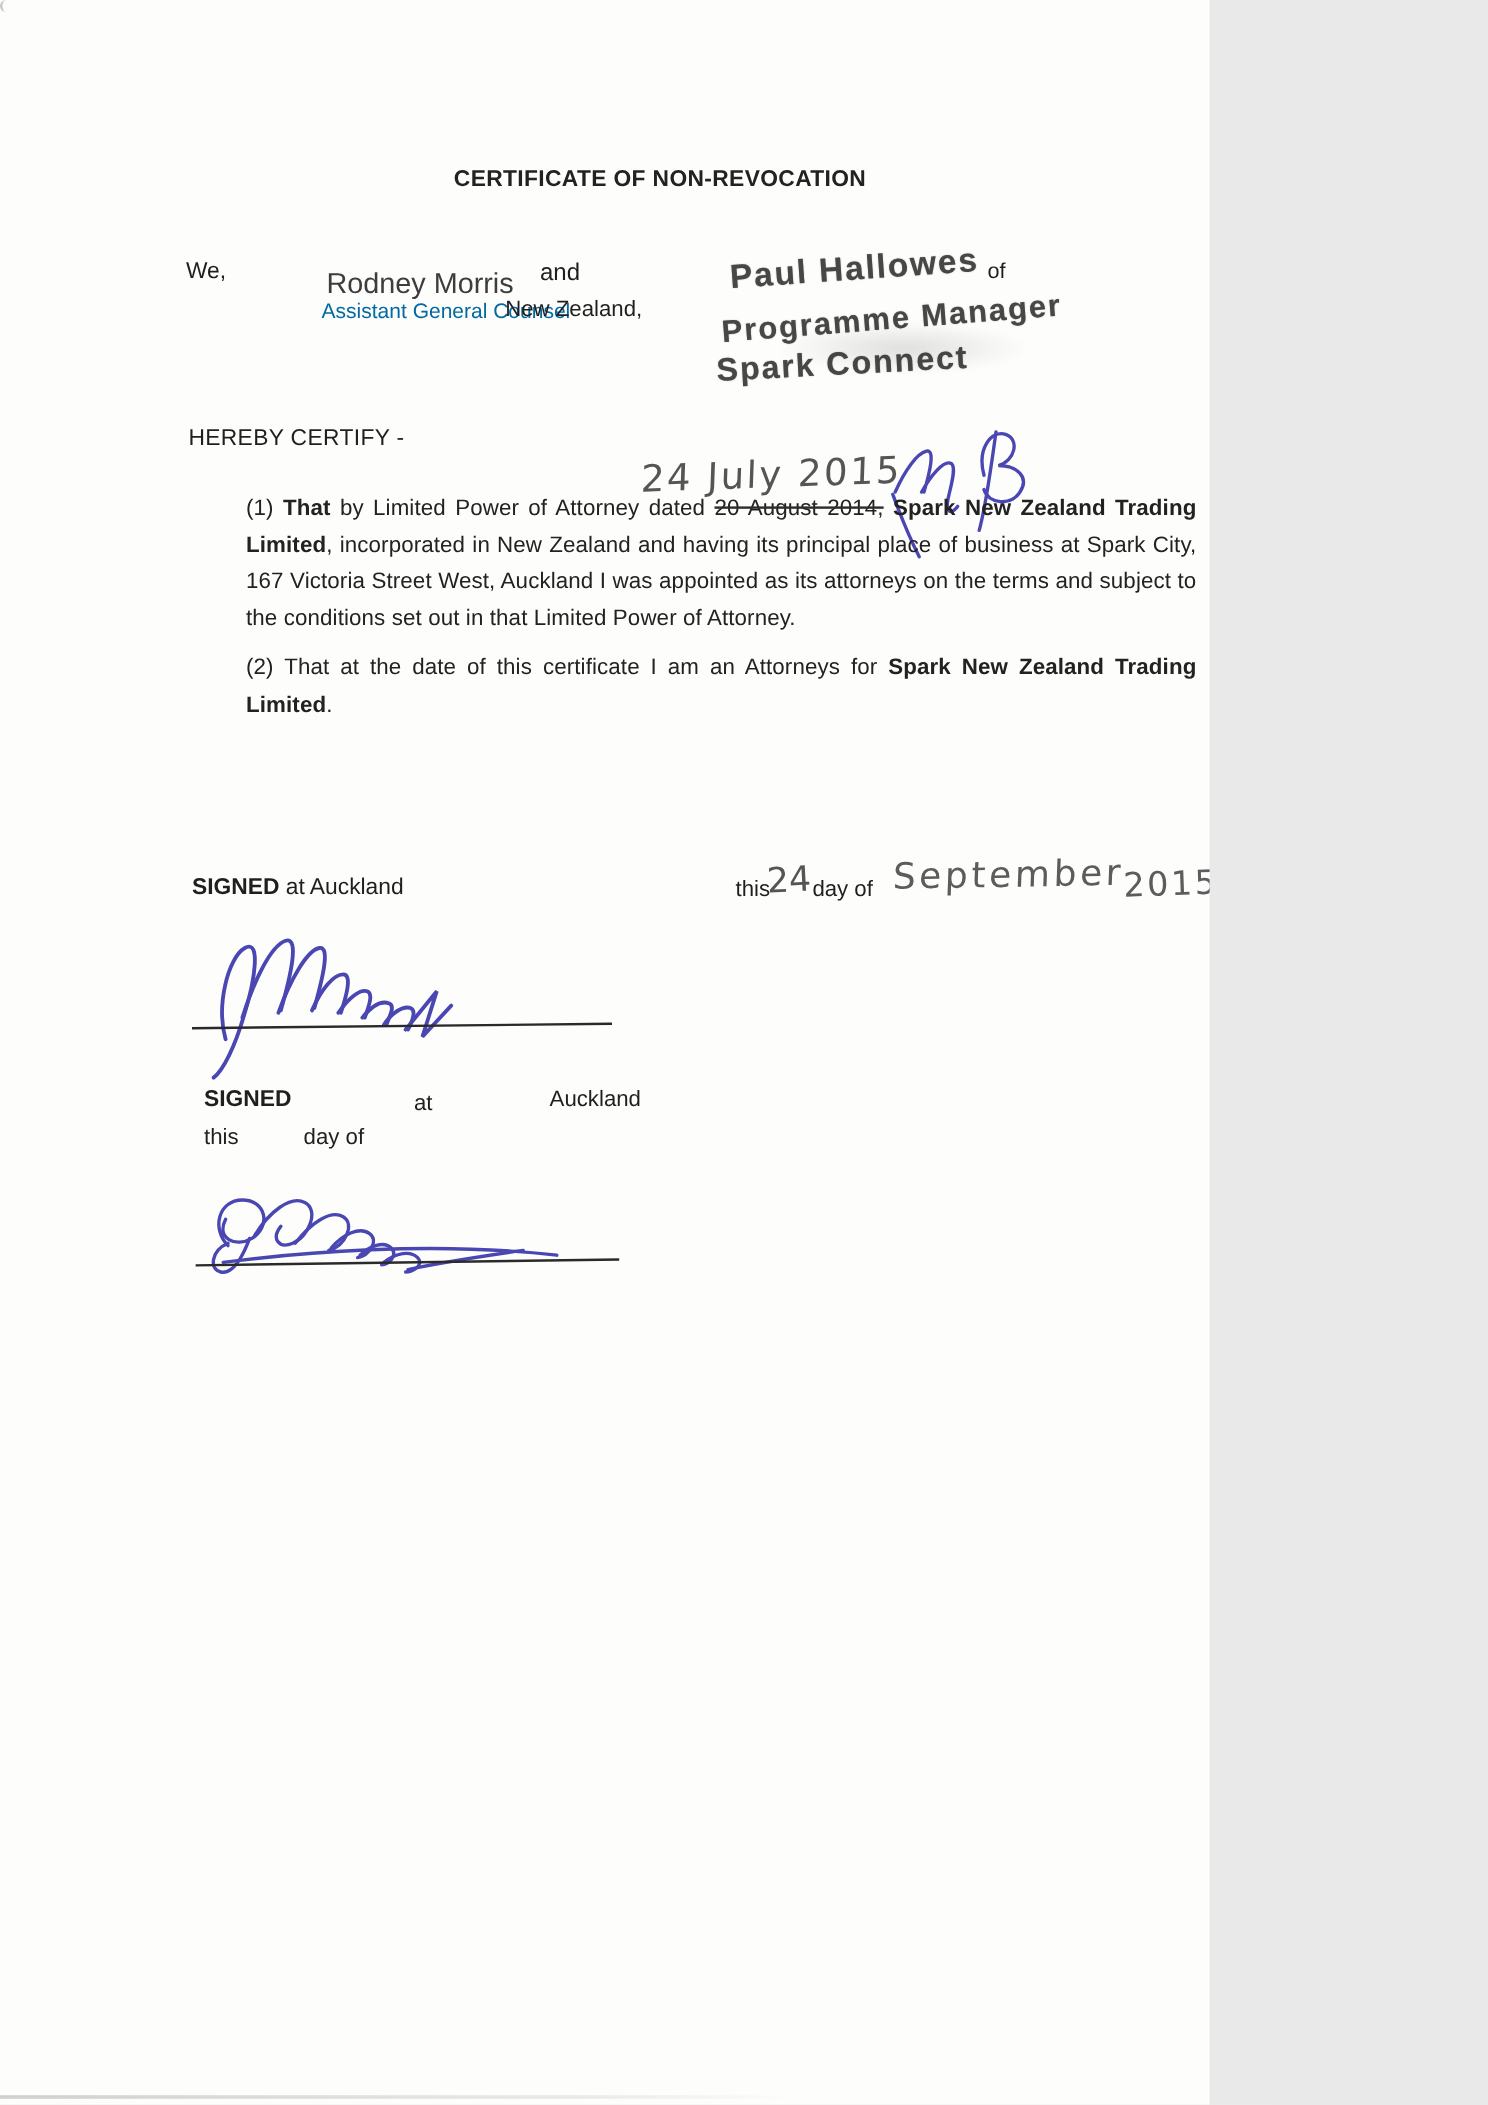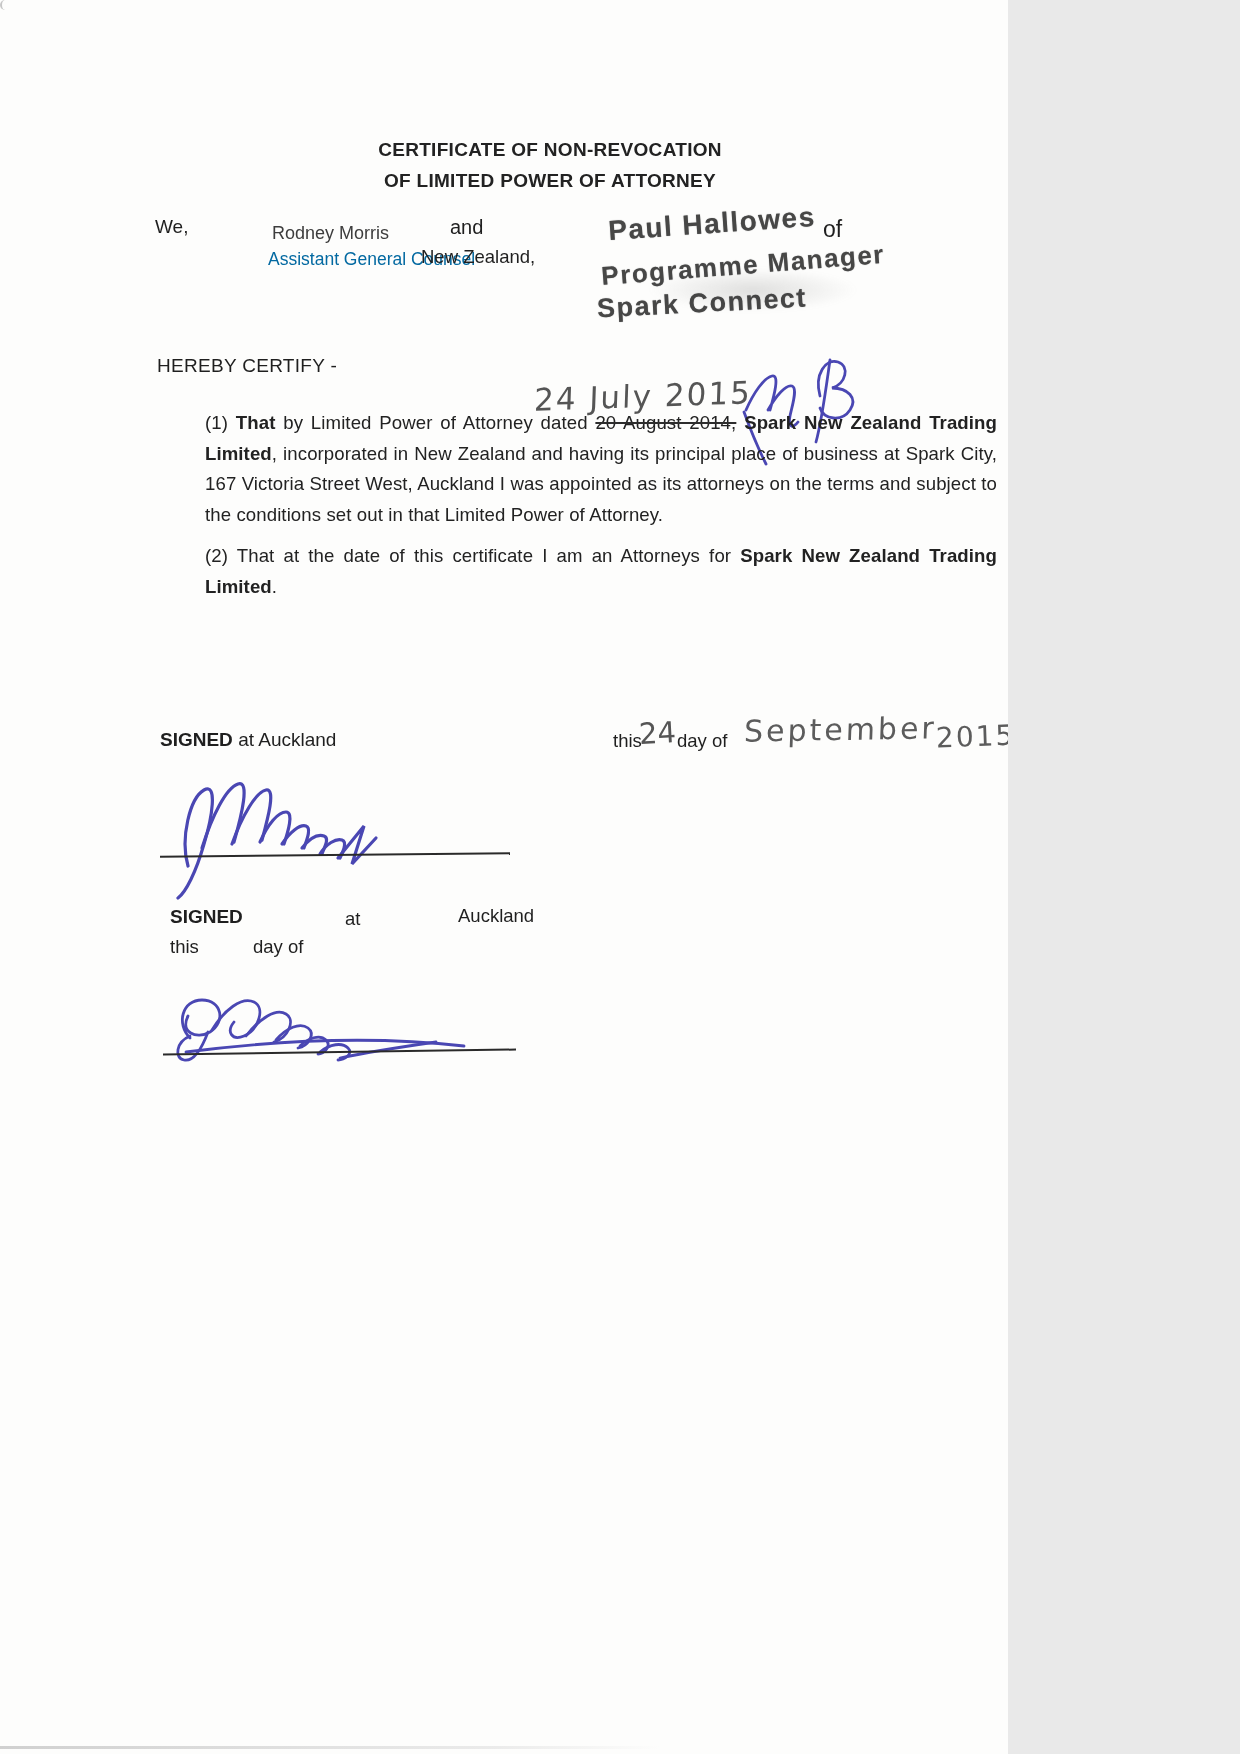--- a/index.html
+++ b/index.html
@@ -4,25 +4,25 @@
 <style>
   html,body{margin:0;padding:0;background:#e9e9e9;}
   .page{
     position:relative;width:1008px;height:1754px;background:#fdfdfc;
     font-family:"Liberation Sans",sans-serif;color:#1f1f1f;overflow:hidden;
   }
   .t{position:absolute;white-space:nowrap;}
   .title{position:absolute;left:0;top:134px;width:1100px;text-align:center;
     font-weight:bold;font-size:19px;letter-spacing:.3px;color:#222;line-height:31px;}
   .we{left:155px;top:216px;font-size:19px;}
-  .name1{left:272px;top:223px;font-size:18px;color:#3d3d3d;}
+  .name1{left:272px;top:223px;font-size:24px;color:#3d3d3d;}
   .and1{left:450px;top:216px;font-size:20px;}
   .role{left:268px;top:249px;font-size:17.5px;color:#0369a1;}
   .country{left:421px;top:246px;font-size:18.5px;}
-  .of1{left:823px;top:216px;font-size:23px;}
+  .of1{left:823px;top:216px;font-size:18px;}
   .stampline{position:absolute;font-weight:bold;color:#2e2e2e;opacity:.88;
     letter-spacing:1.5px;text-shadow:0 0 1px rgba(46,46,46,.55);}
   .s1{left:608px;top:208px;font-size:28px;transform:rotate(-4deg);}
   .s2{left:601px;top:250px;font-size:26px;transform:rotate(-4.5deg);}
   .s3{left:597px;top:288px;font-size:27px;transform:rotate(-3deg);}
   .residue{position:absolute;left:648px;top:268px;width:210px;height:44px;
     background:radial-gradient(ellipse at center,rgba(120,120,120,.22),transparent 70%);
     filter:blur(2px);}
   .certify{left:157px;top:355px;font-size:19px;font-weight:normal;letter-spacing:.3px;}
   .hand{font-family:"DejaVu Sans",sans-serif;color:#555;}
@@ -65,21 +65,20 @@
 <body>
 
 <div class="page">
 
   <div class="pm pm1"></div>
   <div class="pm2"></div>
   <div class="pm pm3"></div>
 
   <div class="title">
     <div>CERTIFICATE OF NON-REVOCATION</div>
-    <div>OF LIMITED POWER OF ATTORNEY</div>
   </div>
 
   <span class="t we">We,</span>
   <span class="t name1">Rodney Morris</span>
   <span class="t and1">and</span>
   <span class="t role">Assistant General Counsel</span>
   <span class="t country">New Zealand,</span>
   <span class="t of1">of</span>
 
   <div class="residue"></div>

